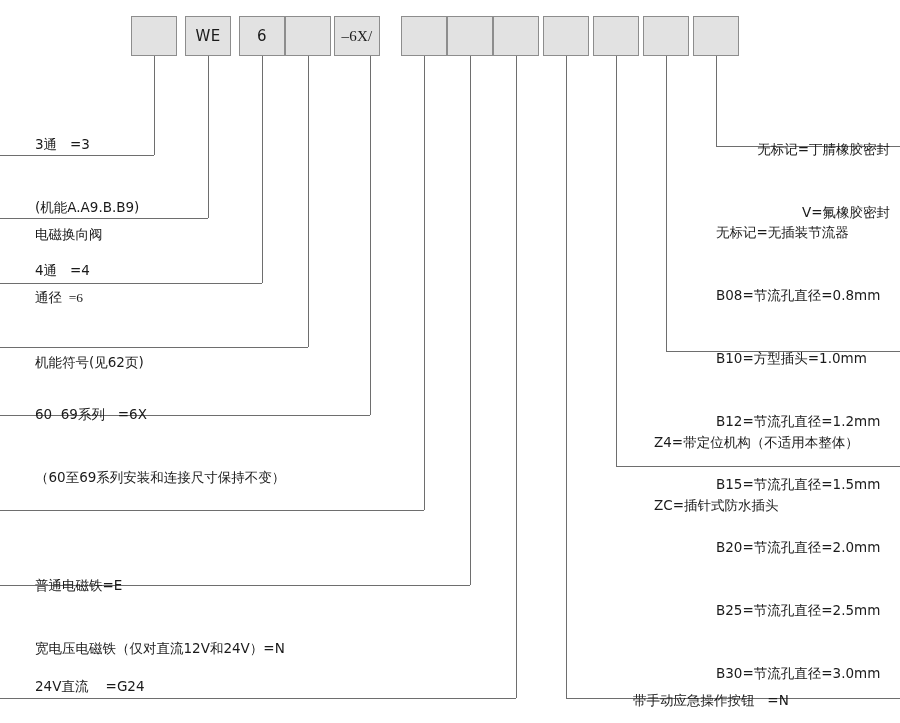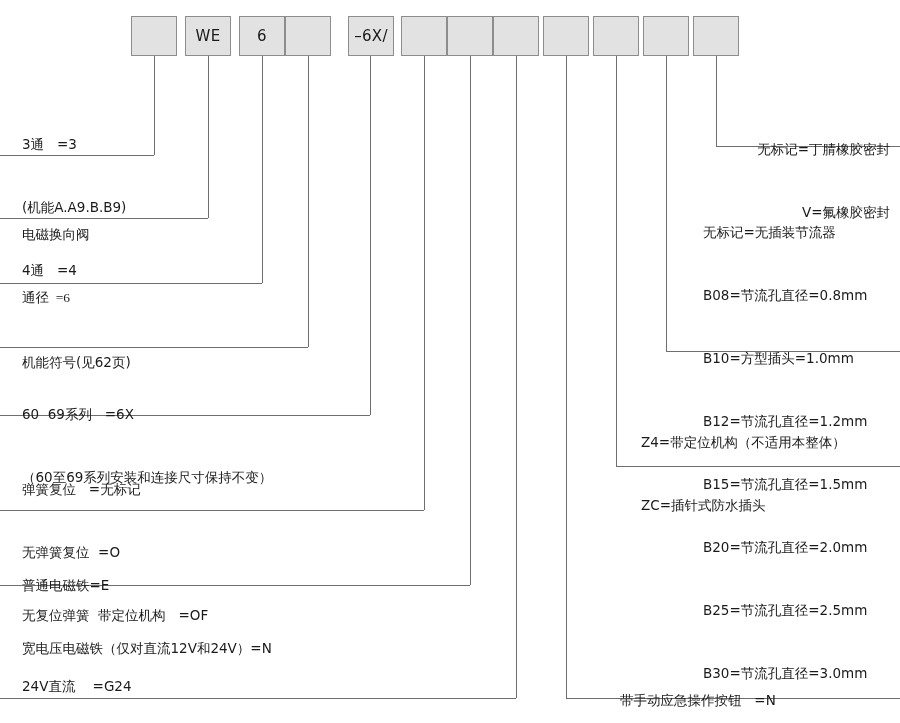--- a/index.html
+++ b/index.html
@@ -51,32 +51,32 @@
   .txt {
     position: absolute;
     font-size: 13.5px;
     line-height: 21px;
     color: #1a1a1a;
     white-space: pre;
   }
   .txt.right {
     text-align: right;
   }
-  .txt .ln { display: block; }
+  .txt .ln { display: block; margin-left: 13px; }
 </style>
 </head>
 <body>
 
 <div id="stage">
 
   <div class="code-box" style="left:131px;"></div>
   <div class="code-box" style="left:185px;">WE</div>
   <div class="code-box" style="left:239px;">6</div>
   <div class="code-box" style="left:285px;"></div>
-  <div class="code-box" style="left:348px;">–6X/</div>
+  <div class="code-box" style="left:334px;font-family:Liberation Serif, serif;">–6X/</div>
   <div class="code-box" style="left:401px;"></div>
   <div class="code-box" style="left:447px;"></div>
   <div class="code-box" style="left:493px;"></div>
   <div class="code-box" style="left:543px;"></div>
   <div class="code-box" style="left:593px;"></div>
   <div class="code-box" style="left:643px;"></div>
   <div class="code-box" style="left:693px;"></div>
 
   <div class="vline" style="left:154px; top:56px;  height:99px;"></div>
   <div class="hline" style="left:0px;   top:155px; width:154px;"></div>
@@ -130,25 +130,20 @@
 
   <div class="txt" style="left:22px; top:310px;">
     <span class="ln">机能符号(见62页)</span>
   </div>
 
   <div class="txt" style="left:22px; top:362px;">
     <span class="ln">60  69系列   =6X</span>
     <span class="ln">（60至69系列安装和连接尺寸保持不变）</span>
   </div>
 
-  <div class="txt" style="left:22px; top:437px;">
-    <span class="ln">弹簧复位   =无标记</span>
-    <span class="ln">无弹簧复位  =O</span>
-    <span class="ln">无复位弹簧  带定位机构   =OF</span>
-  </div>
 
   <div class="txt" style="left:22px; top:533px;">
     <span class="ln">普通电磁铁=E</span>
     <span class="ln">宽电压电磁铁（仅对直流12V和24V）=N</span>
   </div>
 
   <div class="txt" style="left:22px; top:634px;">
     <span class="ln">24V直流    =G24</span>
     
     

